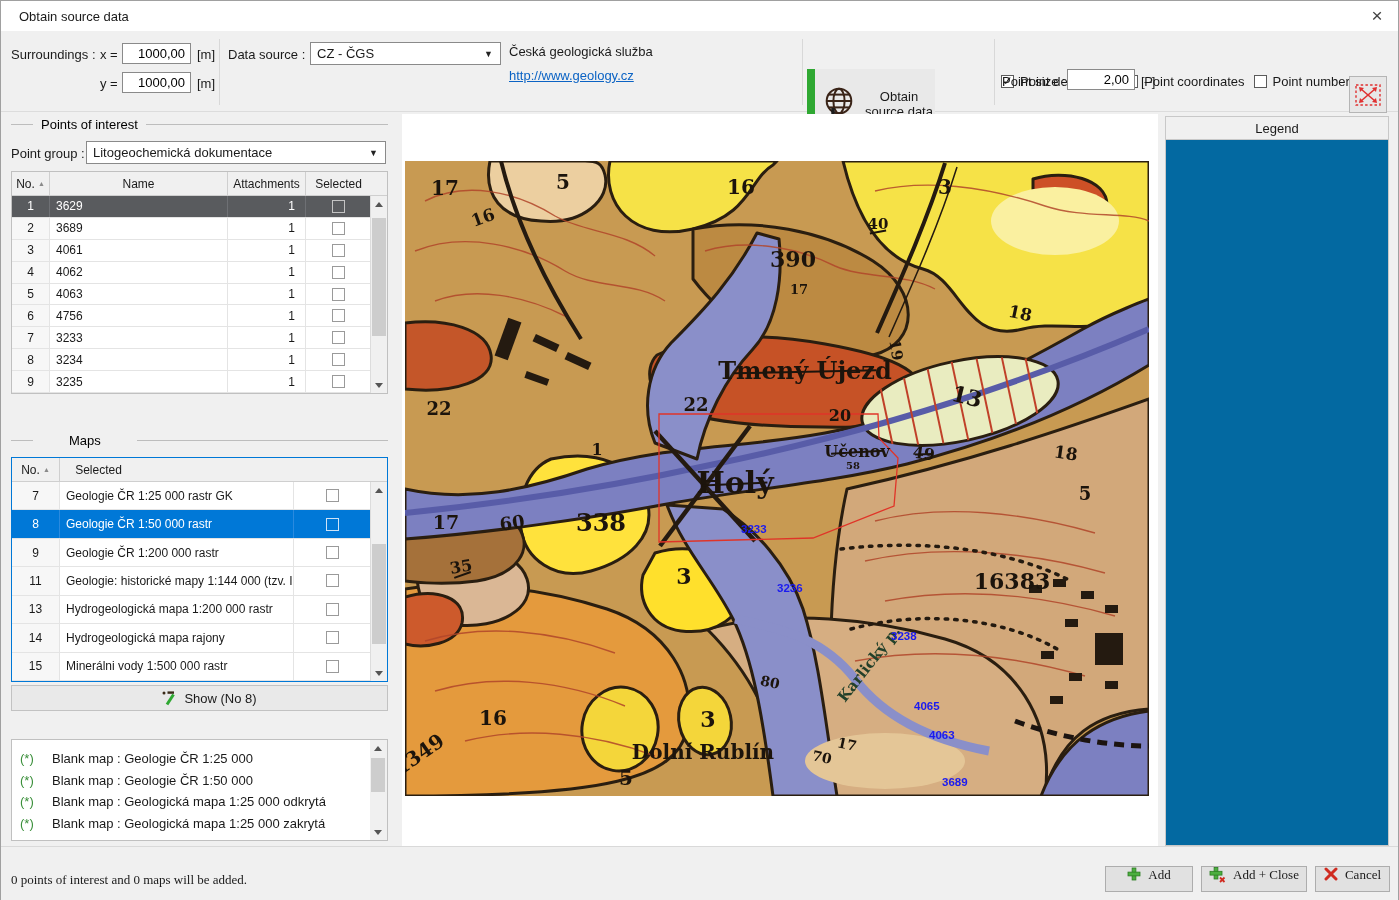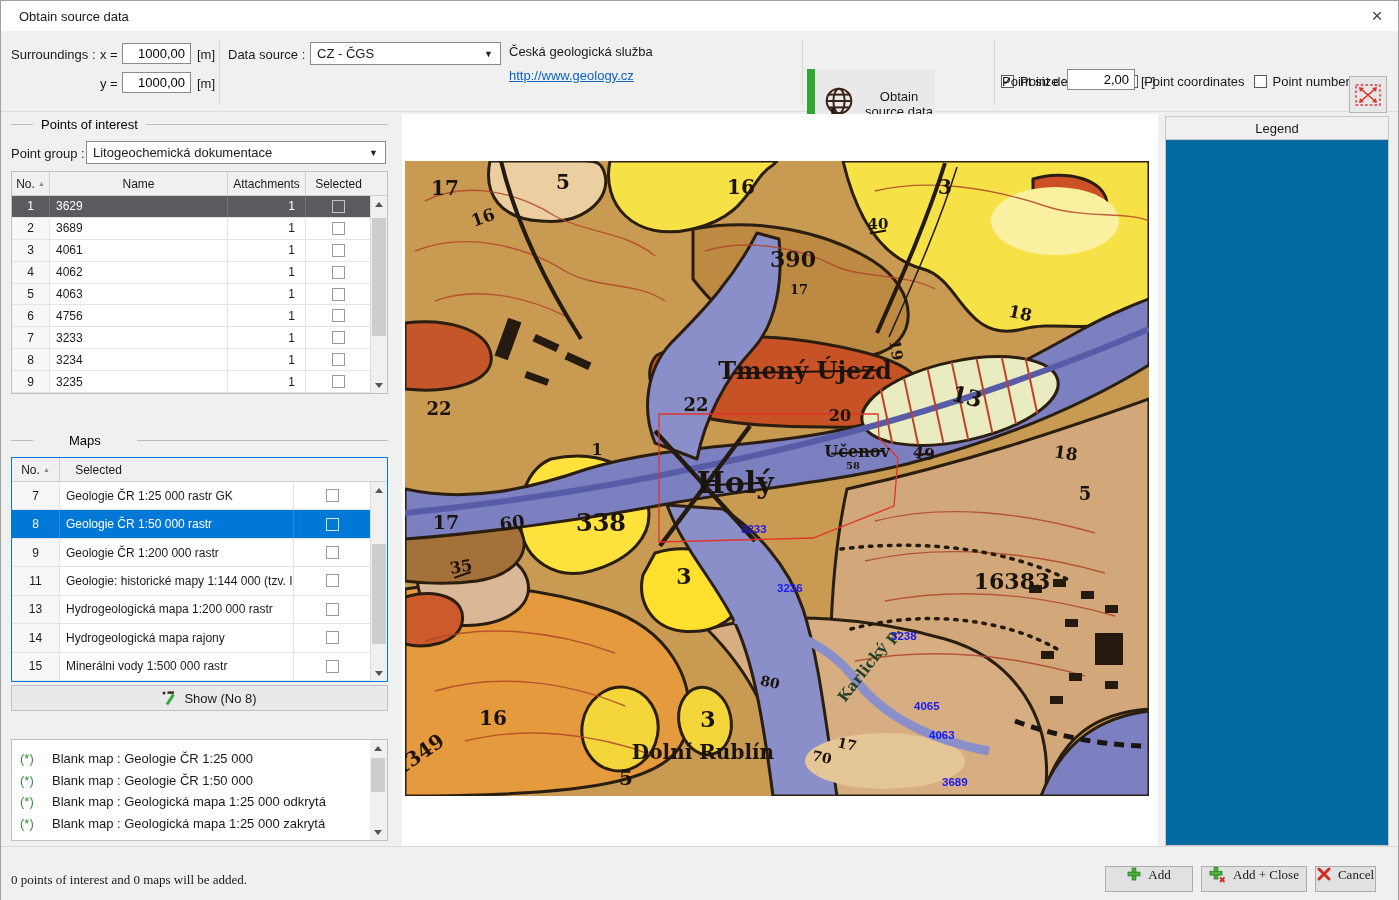--- a/index.html
+++ b/index.html
@@ -544,21 +544,21 @@
       <svg width="17" height="16" viewBox="0 0 17 16">
         <rect x="5.1" y="0.5" width="3.8" height="11.5" fill="#4caf3f" stroke="#2c7d22" stroke-width="0.8"></rect>
         <rect x="1" y="4.3" width="12" height="3.8" fill="#4caf3f" stroke="#2c7d22" stroke-width="0.8"></rect>
         <g stroke="#d02b20" stroke-width="1.8">
             <line x1="11" y1="10.5" x2="15.5" y2="15"></line>
             <line x1="15.5" y1="10.5" x2="11" y2="15"></line>
           </g>
       </svg>
       <span>Add + Close</span>
     </div>
-    <div class="btn" style="left:1314px;width:61px;">
+    <div class="btn" style="left:1314px;width:75px;">
       <svg width="14" height="14" viewBox="0 0 14 14">
         <g stroke="#d02b20" stroke-width="3" stroke-linecap="round">
             <line x1="2" y1="2" x2="12" y2="12"></line>
             <line x1="12" y1="2" x2="2" y2="12"></line>
           </g>
       </svg>
       <span>Cancel</span>
     </div>
   </div>
 </div>

